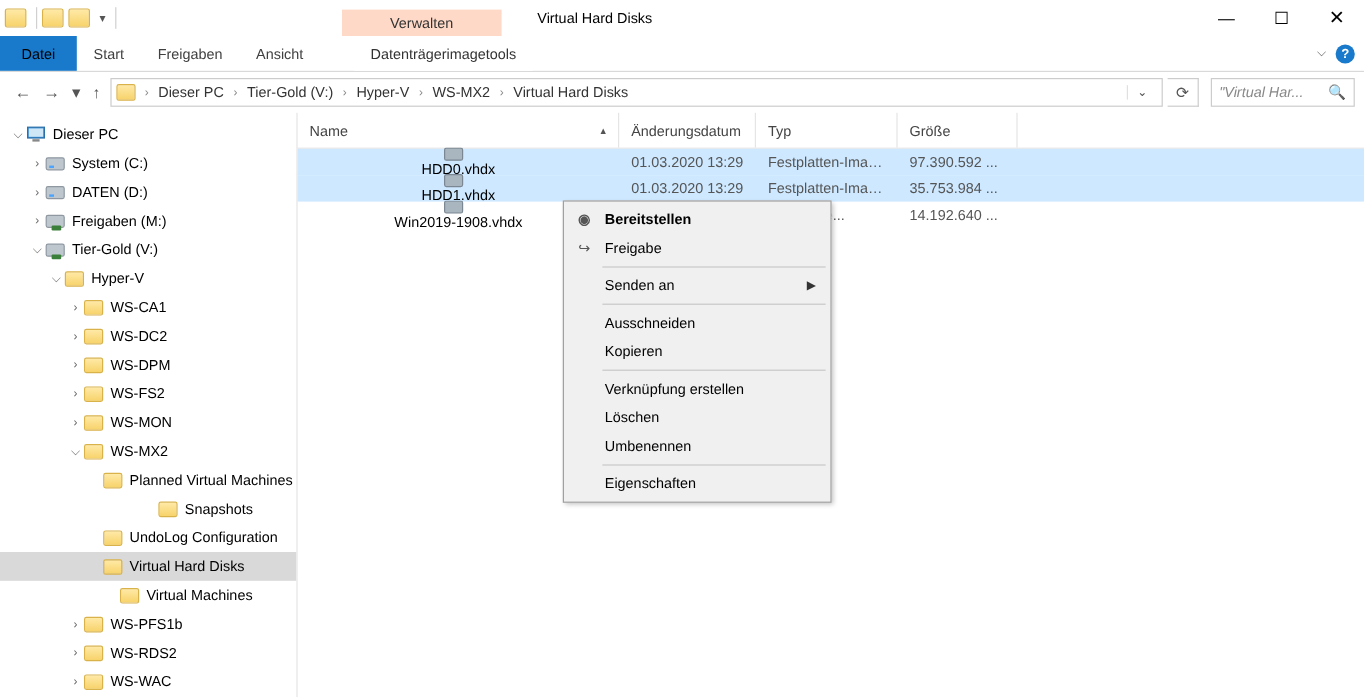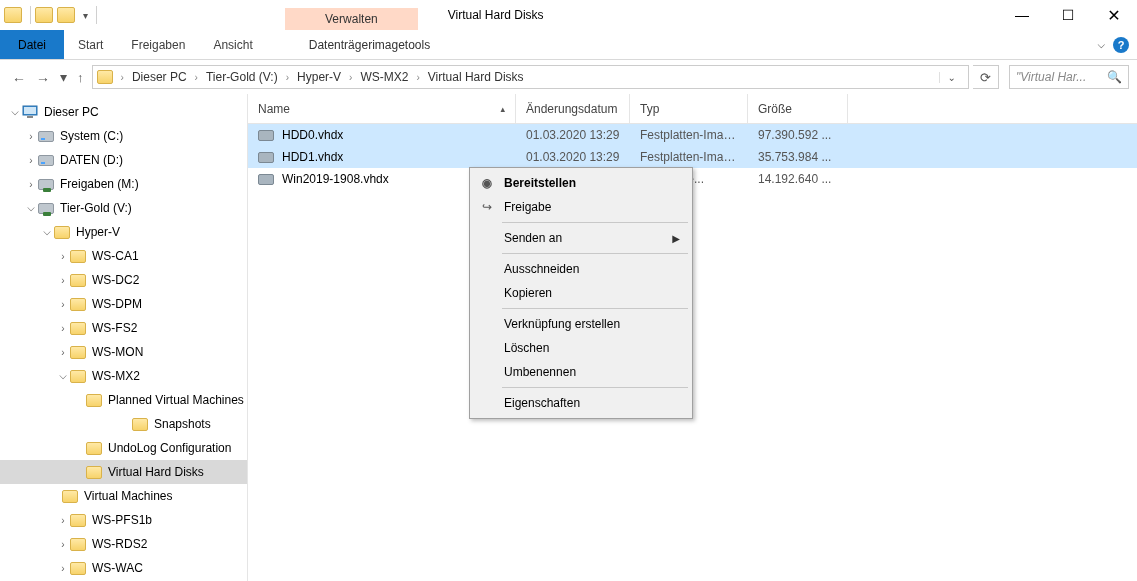--- a/index.html
+++ b/index.html
@@ -64,21 +64,21 @@
   .col { padding:0 10px; border-right:1px solid #e5e5e5; height:100%; display:flex; align-items:center; }
   .col.name { width:268px; }
   .col.date { width:114px; }
   .col.type { width:118px; }
   .col.size { width:100px; }
   .col .sort { margin-left:auto; font-size:9px; color:#555; }
 
   .rows { }
   .row { display:flex; height:22px; align-items:center; font-size:12px; }
   .row.sel { background:#cde8ff; }
-  .row .c { padding:0 10px; overflow:hidden; text-overflow:ellipsis; white-space:nowrap; }
+  .row .c { padding:0 10px; overflow:hidden; text-overflow:ellipsis; white-space:nowrap;flex-direction:column; }
   .row .c.name { width:268px; display:flex; align-items:center; }
   .row .c.date { width:114px; color:#555; }
   .row .c.type { width:118px; color:#555; }
   .row .c.size { width:100px; color:#555; text-align:left; }
   .row .ico.disk { width:16px; height:11px; background:#a9b5bf; border:1px solid #7b8893; border-radius:2px; margin-right:8px; }
 
   
   .ctxmenu { position:absolute; left:469px; top:167px; width:224px; background:#f0f0f0; border:1px solid #a0a0a0; box-shadow:2px 2px 4px rgba(0,0,0,0.25); padding:3px 2px; font-size:12px; }
   .ctxmenu .mi { height:24px; display:flex; align-items:center; padding-left:32px; position:relative; }
   .ctxmenu .mi.bold { font-weight:600; }
@@ -233,21 +233,21 @@
       <div class="tree-item" style="padding-left: 72px;">
         <span class="noexp"></span>
         <span class="ico folder"></span>
         <span>UndoLog Configuration</span>
       </div>
       <div class="tree-item sel" style="padding-left: 72px;">
         <span class="noexp"></span>
         <span class="ico folder"></span>
         <span>Virtual Hard Disks</span>
       </div>
-      <div class="tree-item" style="padding-left: 48px;">
+      <div class="tree-item" style="padding-left: 86px;">
         <span class="noexp"></span>
         <span class="ico folder"></span>
         <span>Virtual Machines</span>
       </div>
       <div class="tree-item" style="padding-left: 56px;">
         <span class="exp">›</span>
         <span class="ico folder"></span>
         <span>WS-PFS1b</span>
       </div>
       <div class="tree-item" style="padding-left: 56px;">

